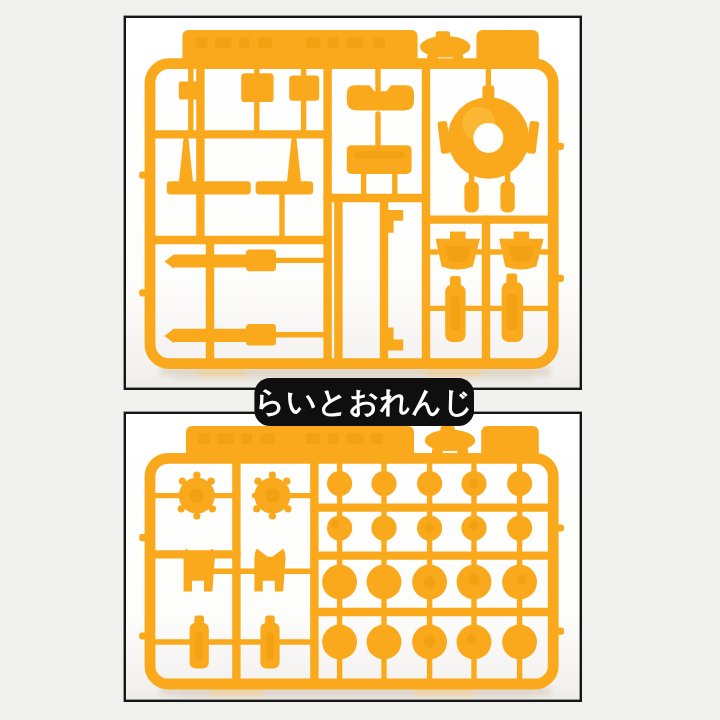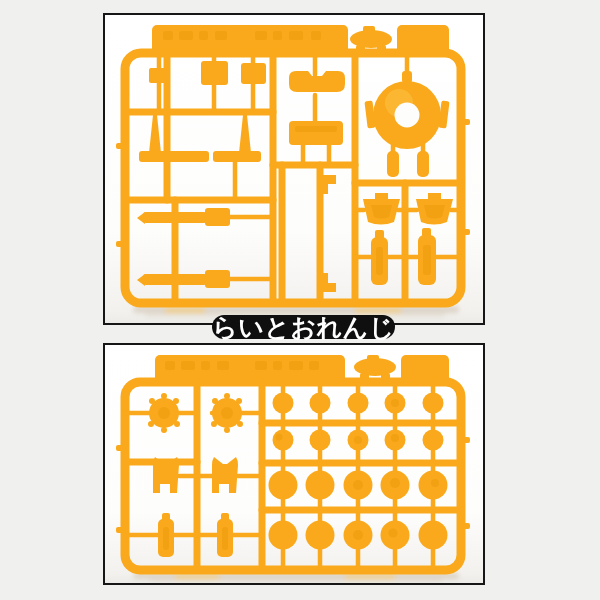--- a/index.html
+++ b/index.html
@@ -12,21 +12,21 @@
     position:absolute;left:103px;width:382px;
     background:linear-gradient(180deg,#ffffff 0%,#fdfdfc 70%,#f3f1ee 96%,#ecebe7 100%);
     border:2px solid var(--frame-border,#161616);
     box-sizing:border-box;
   }
   #photo-top{top:13px;height:312px;}
   #photo-bottom{top:343px;height:242px;}
   .photo svg{display:block;width:100%;height:100%;}
 
   .pill{
-    position:absolute;left:212px;top:315px;width:183px;height:24px;
+    position:absolute;left:212px;top:315px;width:183px;height:40px;
     background:var(--label-bg,#0f0f0f);
     border-radius:13px;
     display:flex;align-items:center;justify-content:center;
     z-index:5;
   }
   .pill span{
     color:var(--label-fg,#ffffff);
     font-size:25px;font-weight:bold;letter-spacing:.5px;line-height:1;
     white-space:nowrap;
   }

